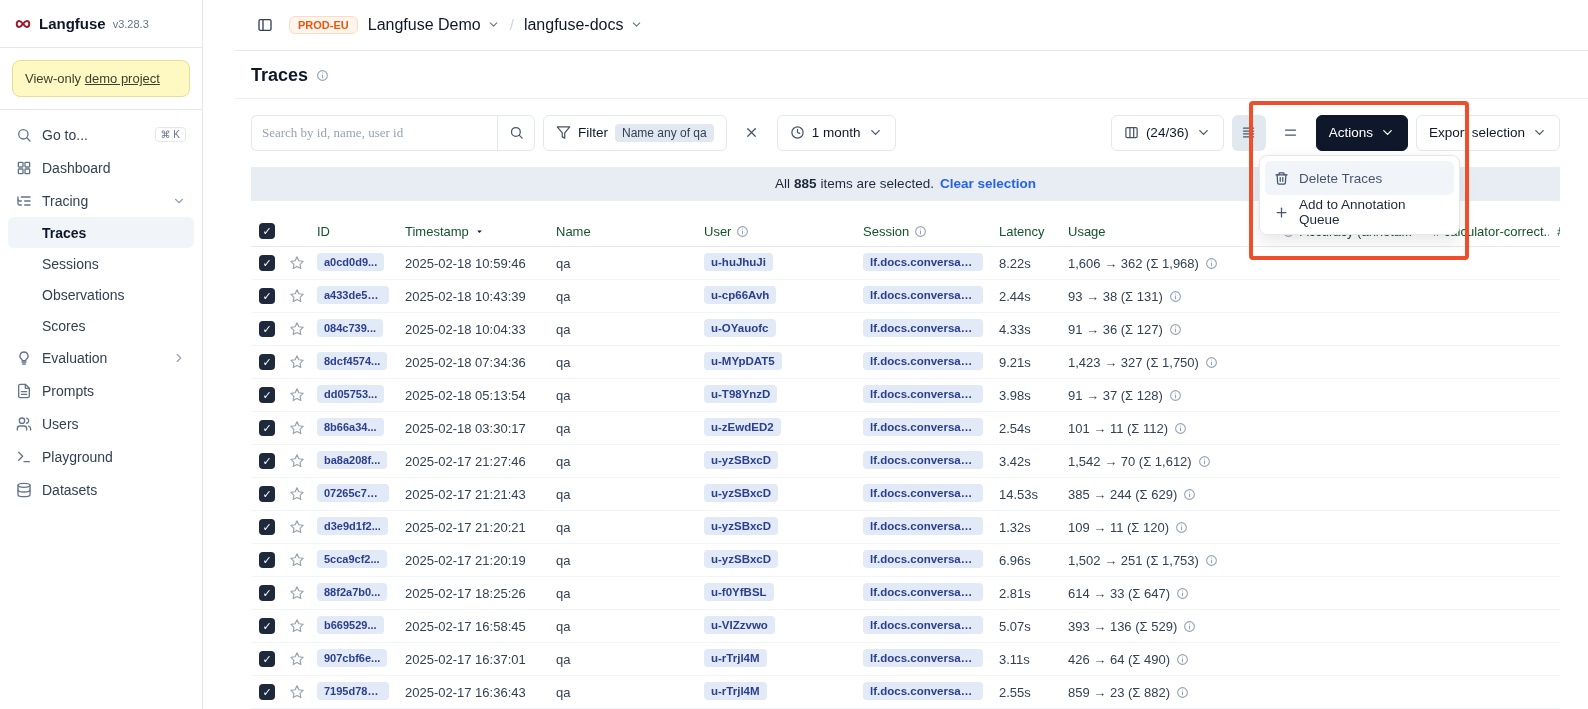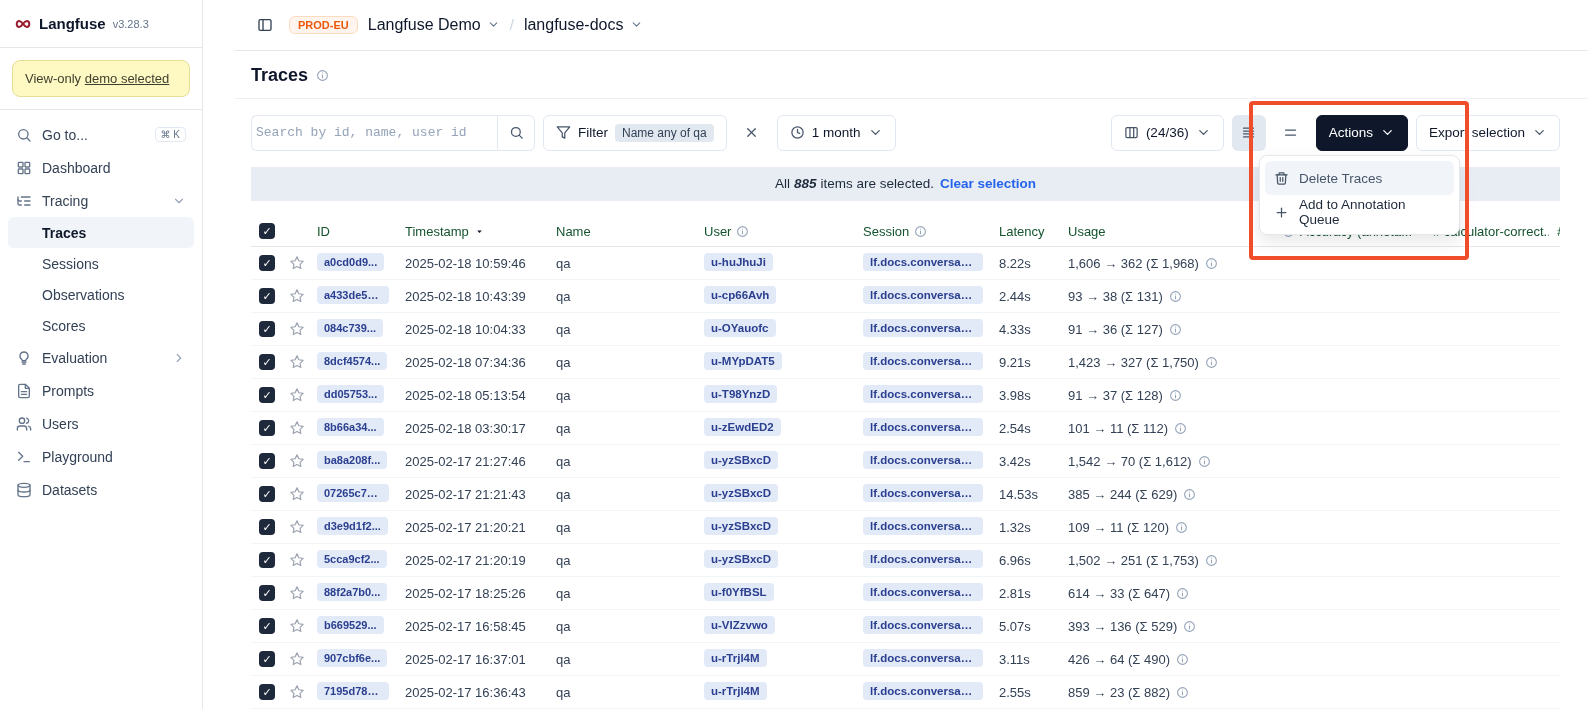--- a/index.html
+++ b/index.html
@@ -41,37 +41,37 @@
 
   .title-row { display:flex; align-items:center; gap:8px; padding:14px 16px 12px 16px; border-bottom:1px solid #eef0f3; }
   .title-row h1 { font-size:18px; font-weight:600; }
   .info-ic { width:13px; height:13px; color:#94a3b8; }
 
   .content { padding:16px 28px 0 16px; }
 
   
   .toolbar { display:flex; align-items:center; gap:8px; margin-bottom:16px; }
   .search-group { display:flex; }
-  .search-group input { width:246px; height:36px; border:1px solid #e2e8f0; border-right:none; border-radius:6px 0 0 6px; padding:0 4px; font-size:13px; font-family:Liberation Mono, monospace; color:#0f172a; outline:none; }
+  .search-group input { width:246px; height:36px; border:1px solid #e2e8f0; border-right:none; border-radius:6px 0 0 6px; padding:0 10px; font-size:13px; font-family:Liberation Serif, serif; color:#0f172a; outline:none; }
   .search-group input::placeholder { color:#94a3b8; }
   .search-btn { width:38px; height:36px; border:1px solid #e2e8f0; border-radius:0 6px 6px 0; background:#fff; display:flex; align-items:center; justify-content:center; cursor:pointer; color:#475569; }
   .search-btn svg { width:15px; height:15px; }
   .btn { display:inline-flex; align-items:center; gap:7px; height:36px; padding:0 12px; border:1px solid #e2e8f0; border-radius:6px; background:#fff; font-size:13.5px; font-family:inherit; color:#0f172a; cursor:pointer; white-space:nowrap; }
   .btn svg { width:15px; height:15px; color:#475569; }
   .btn.ghost { border-color:transparent; }
   .btn.icon-only { width:34px; padding:0; justify-content:center; }
   .btn.active-bg { background:#e2e8f0; border-color:transparent; }
   .btn.dark { background:#0f172a; border-color:#0f172a; color:#fff; font-weight:500; }
   .btn.dark svg { color:#fff; }
   .pill { background:#e2e8f0; border-radius:4px; padding:2px 7px; font-size:12px; color:#334155; font-weight:500; }
   .spacer { flex:1; }
 
   
   .sel-banner { height:34px; background:#e8edf4; display:flex; align-items:center; justify-content:center; gap:4px; font-size:13.5px; color:#1e293b; margin-bottom:16px; }
-  .sel-banner b { font-weight:700;font-style:italic; }
+  .sel-banner b { font-weight:700; }
   .sel-banner a { color:#2563eb; font-weight:600; text-decoration:none; cursor:pointer; margin-left:2px; }
 
   
   table { width:100%; border-collapse:collapse; table-layout:fixed; }
   thead th { height:30px; padding:0 8px; font-size:13px; font-weight:500; color:#14532d; text-align:left; border-bottom:1px solid #e5e7eb; white-space:nowrap; overflow:hidden;margin-top:28px; }
   thead th .h { display:flex; align-items:center; gap:5px; }
   tbody td { height:33px; padding:0 8px; font-size:13px; color:#334155; border-bottom:1px solid #f1f5f9; white-space:nowrap; overflow:hidden; }
   .cb { width:16px; height:16px; border-radius:4px; background:#1e293b; display:flex; align-items:center; justify-content:center; cursor:pointer; }
   .cb::after { content:"✓"; color:#fff; font-size:11px; line-height:1; }
   .star { width:16px; height:16px; color:#9ca3af; cursor:pointer; }
@@ -206,21 +206,21 @@
       <svg width="18" height="18">
           <use href="#i-knot"></use>
         </svg>
       <span class="name">Langfuse</span>
       <span class="ver">v3.28.3</span>
     </div>
 
     <div class="sb-banner-wrap">
       <div class="sb-banner">
         <span>View-only</span>
-        <a>demo selected</a>
+        <a>demo project</a>
       </div>
     </div>
 
     <nav class="nav">
       <div class="nav-item">
         <svg>
             <use href="#i-search"></use>
           </svg>
         <span class="grow">Go to...</span>
         <span class="kbd">⌘ K</span>

